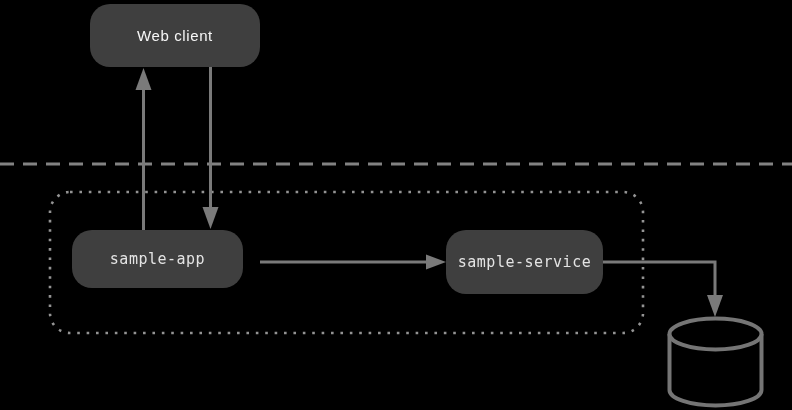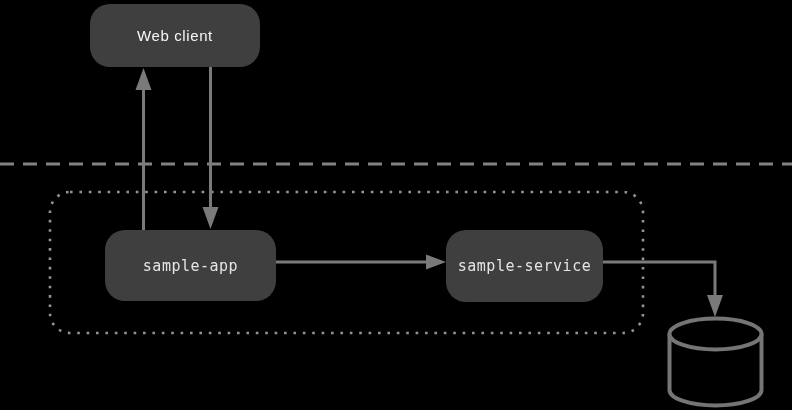--- a/index.html
+++ b/index.html
@@ -34,26 +34,26 @@
     letter-spacing: 0.6px;
     font-weight: 500;
   }
   .node-mono {
     color: #E4E4E4;
     font-family: "DejaVu Sans Mono", "Liberation Mono", monospace;
     font-size: 15px;
     letter-spacing: 0.5px;
   }
   .node-sampleapp {
-    left: 105px; top: 230px;
-    width: 171px; height: 71px;
+    left: 72px; top: 230px;
+    width: 171px; height: 58px;
   }
   .node-sampleservice {
     left: 446px; top: 230px;
-    width: 157px; height: 72px;
+    width: 157px; height: 64px;
   }
 </style>
 </head>
 <body>
 
 <div class="canvas">
 
   <svg class="diagram-svg" viewBox="0 0 792 410" xmlns="http://www.w3.org/2000/svg">
 
     <line x1="0" y1="164" x2="792" y2="164" stroke="#828282" stroke-width="3" stroke-dasharray="14 9"></line>

